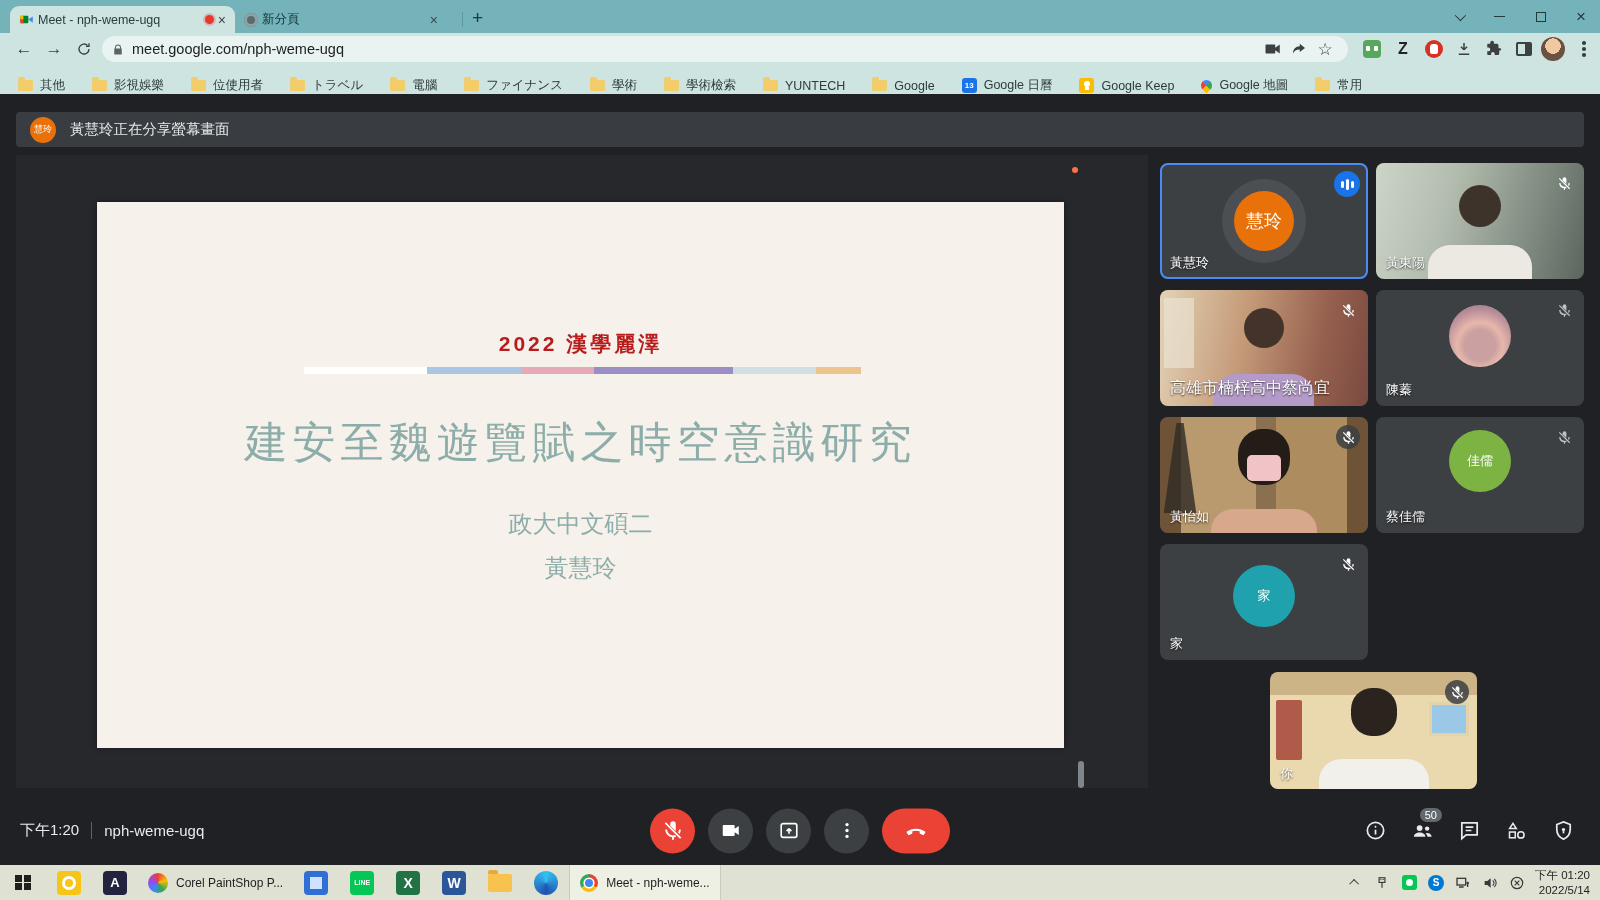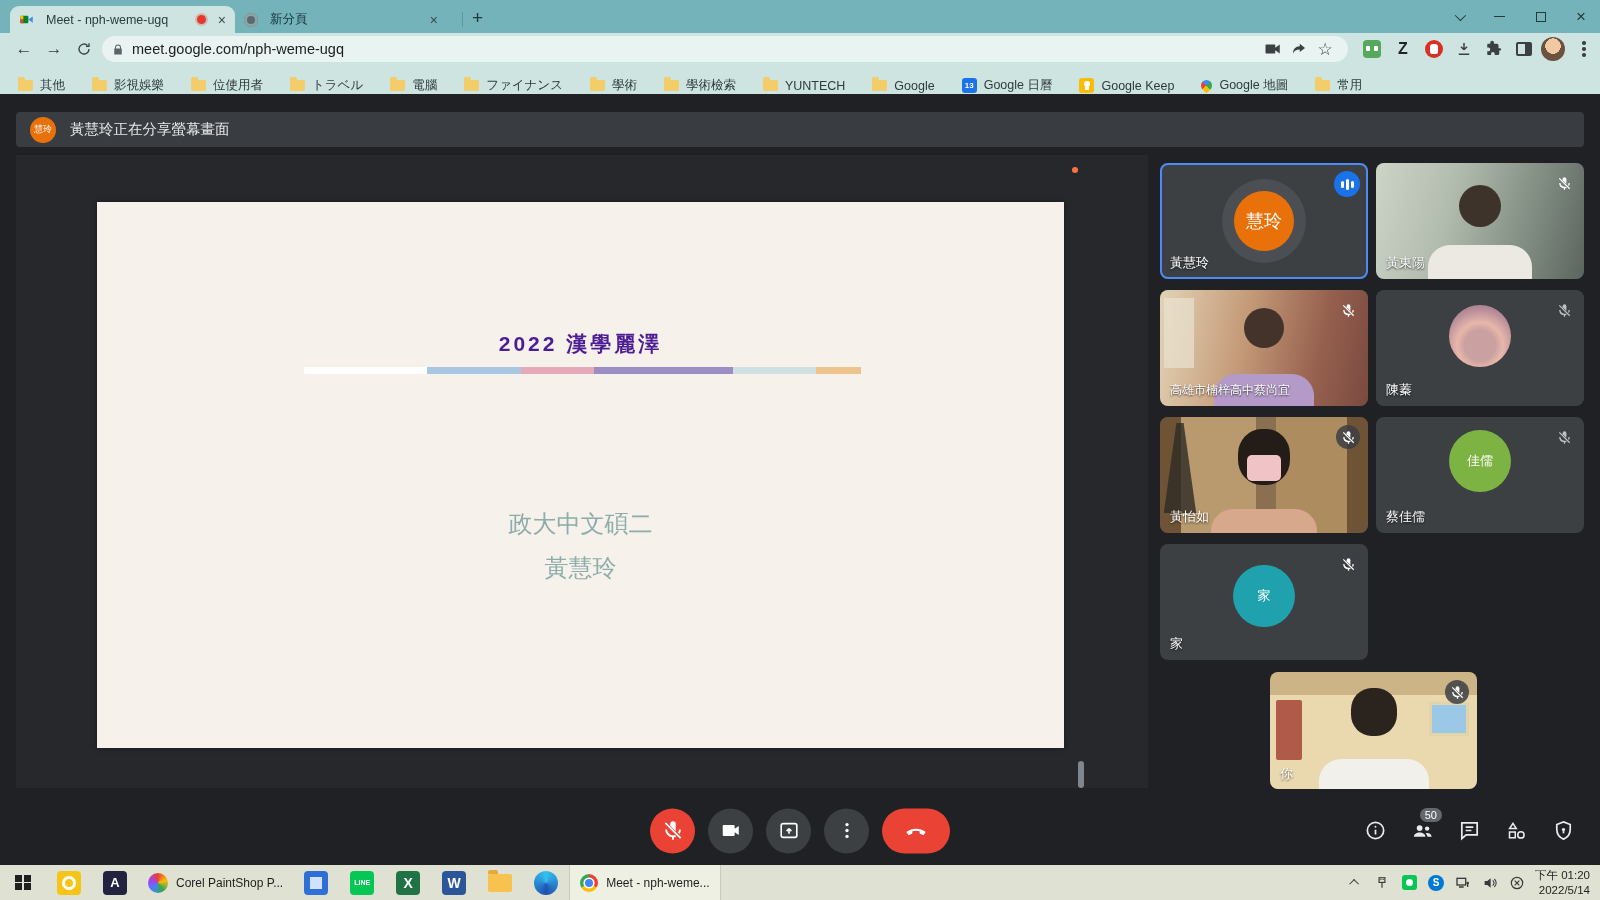--- a/index.html
+++ b/index.html
@@ -1,21 +1,21 @@
 <!DOCTYPE html>
 <html><head>
 <meta charset="utf-8">
 <style>
   *{box-sizing:border-box;margin:0;padding:0;font-family:"Liberation Sans","DejaVu Sans",sans-serif;}
   html,body{width:1600px;height:900px;overflow:hidden;background:#202124;}
   #screen{position:relative;width:1600px;height:900px;}
 
   
   #tabstrip{position:absolute;left:0;top:0;width:1600px;height:33px;background:#73b3b9;}
-  .tab{position:absolute;top:6px;height:27px;display:flex;align-items:center;padding:0 9px;gap:12px;font-size:12.5px;color:#15333a;}
+  .tab{position:absolute;top:6px;height:27px;display:flex;align-items:center;padding:0 9px;gap:4px;font-size:12.5px;color:#15333a;}
   .tab.active{background:#cde4e1;border-radius:9px 9px 0 0;color:#273d40;}
   .tab .close{font-size:14px;color:#3c4a4c;line-height:1;}
   .favicon-dot{width:14px;height:14px;border-radius:50%;background:#5c6a6c;box-shadow:inset 0 0 0 3px #8ba4a6;}
   .rec-dot{width:9px;height:9px;border-radius:50%;background:#e5392e;box-shadow:0 0 0 2px rgba(229,57,46,.25);}
   .tab-divider{position:absolute;top:12px;width:1px;height:15px;background:#5b9aa0;}
   .newtab{position:absolute;top:7px;font-size:19px;color:#1e3a3e;font-weight:400;}
   .winctl{position:absolute;top:0;height:33px;width:34px;display:flex;align-items:center;justify-content:center;color:#263a3c;font-size:14px;}
   .chev{width:8px;height:8px;border-right:1.6px solid #263a3c;border-bottom:1.6px solid #263a3c;transform:rotate(45deg) translateY(-2px);}
   .minbar{width:11px;height:1.6px;background:#263a3c;}
   .maxbox{width:10px;height:10px;border:1.6px solid #263a3c;}
@@ -49,21 +49,21 @@
   .pinico{width:11px;height:11px;background:conic-gradient(#4285f4 0 25%,#34a853 25% 50%,#fbbc04 50% 75%,#ea4335 75%);border-radius:50% 50% 50% 0;transform:rotate(-45deg);}
 
   
   #meet{position:absolute;left:0;top:94px;width:1600px;height:771px;background:#202124;}
   #banner{position:absolute;left:16px;top:18px;width:1568px;height:35px;background:#393c40;border-radius:4px;display:flex;align-items:center;padding:0 14px;gap:14px;}
   #banner .bavatar{width:26px;height:26px;border-radius:50%;color:#fff;font-size:9px;display:flex;align-items:center;justify-content:center;}
   #banner .bmsg{font-size:14.5px;color:#e6e8ea;}
 
   #stage{position:absolute;left:16px;top:61px;width:1132px;height:633px;background:#27282c;}
   #slide{position:absolute;left:81px;top:47px;width:967px;height:546px;background:#f6f1eb;box-shadow:0 0 6px rgba(0,0,0,.35);}
-  .eyebrow{position:absolute;left:0;top:128px;width:100%;text-align:center;font-size:21px;font-weight:600;letter-spacing:3px;color:#4c1d95;}
+  .eyebrow{position:absolute;left:0;top:128px;width:100%;text-align:center;font-size:21px;font-weight:600;letter-spacing:3px;color:#b91c1c;}
   #stripe{position:absolute;left:207px;top:165px;width:557px;height:7px;display:flex;}
   #stripe span{height:100%;}
   .slide-title{position:absolute;left:0;top:212px;width:100%;text-align:center;font-size:43px;letter-spacing:5px;color:#8cada9;font-family:"Liberation Serif","DejaVu Serif",serif;}
   .slide-sub{position:absolute;left:0;width:100%;text-align:center;font-size:24px;color:#8cada9;}
   #stage .share-dot{position:absolute;left:1056px;top:12px;width:6px;height:6px;border-radius:50%;background:#ff7043;}
   #stage .scroll-thumb{position:absolute;left:1062px;top:606px;width:6px;height:27px;border-radius:3px;background:#80868b;}
 
   
   #tiles{position:absolute;left:1160px;top:69px;width:424px;height:497px;}
   .tile{position:absolute;width:208px;height:116px;background:#3c4043;border-radius:8px;overflow:hidden;}
@@ -312,20 +312,21 @@
       <div id="slide">
         <div class="eyebrow">2022 漢學麗澤</div>
         <div id="stripe">
           <span style="width: 22%; background-color: rgb(255, 255, 255);"></span>
           <span style="width: 17%; background-color: rgb(169, 198, 227);"></span>
           <span style="width: 13%; background-color: rgb(229, 169, 184);"></span>
           <span style="width: 25%; background-color: rgb(155, 142, 196);"></span>
           <span style="width: 15%; background-color: rgb(207, 224, 226);"></span>
           <span style="width: 8%; background-color: rgb(238, 196, 142);"></span>
         </div>
+        <div class="slide-title">建安至魏遊覽賦之時空意識研究</div>
         <div class="slide-sub" style="top:306px;">政大中文碩二</div>
         <div class="slide-sub" style="top:350px;">黃慧玲</div>
       </div>
       <div class="share-dot"></div>
       <div class="scroll-thumb"></div>
     </div>
 
     <div id="tiles">
 
       <div class="tile c0 r0 speaking">
@@ -361,21 +362,21 @@
           <div class="p-head" style="top:18px;width:40px;height:40px;background:#43332a;"></div>
           <div class="p-shirt" style="width:100px;height:38px;background:#b49ac8;"></div>
         </div>
         <div class="micoff">
           <svg viewBox="0 0 24 24" fill="#fff">
               <path d="M12 2a3 3 0 0 1 3 3v6c0 .5-.1 1-.4 1.5L9 6.9V5a3 3 0 0 1 3-3z"></path>
               <path d="M18.5 11a6.5 6.5 0 0 1-.9 3.3l1.5 1.5A8.5 8.5 0 0 0 20.5 11zM5.5 11h-2a8.5 8.5 0 0 0 7.5 8.4V22h2v-2.6c1-.1 1.9-.4 2.7-.8l-1.6-1.6A6.5 6.5 0 0 1 5.5 11z"></path>
               <path d="M3 4.3 4.3 3 21 19.7 19.7 21z"></path>
             </svg>
         </div>
-        <div class="pname" style="font-size:12px;">高雄市楠梓高中蔡尚宜</div>
+        <div class="pname" style="font-size:16px;">高雄市楠梓高中蔡尚宜</div>
       </div>
 
       <div class="tile c1 r1">
         <div class="photo-av"></div>
         <div class="micoff">
           <svg viewBox="0 0 24 24" fill="#bdc1c6">
               <path d="M12 2a3 3 0 0 1 3 3v6c0 .5-.1 1-.4 1.5L9 6.9V5a3 3 0 0 1 3-3z"></path>
               <path d="M18.5 11a6.5 6.5 0 0 1-.9 3.3l1.5 1.5A8.5 8.5 0 0 0 20.5 11zM5.5 11h-2a8.5 8.5 0 0 0 7.5 8.4V22h2v-2.6c1-.1 1.9-.4 2.7-.8l-1.6-1.6A6.5 6.5 0 0 1 5.5 11z"></path>
               <path d="M3 4.3 4.3 3 21 19.7 19.7 21z"></path>
             </svg>
@@ -438,20 +439,25 @@
         <svg viewBox="0 0 24 24" fill="#fff">
             <path d="M12 2a3 3 0 0 1 3 3v6c0 .5-.1 1-.4 1.5L9 6.9V5a3 3 0 0 1 3-3z"></path>
             <path d="M18.5 11a6.5 6.5 0 0 1-.9 3.3l1.5 1.5A8.5 8.5 0 0 0 20.5 11zM5.5 11h-2a8.5 8.5 0 0 0 7.5 8.4V22h2v-2.6c1-.1 1.9-.4 2.7-.8l-1.6-1.6A6.5 6.5 0 0 1 5.5 11z"></path>
             <path d="M3 4.3 4.3 3 21 19.7 19.7 21z"></path>
           </svg>
       </div>
       <div class="pname">你</div>
     </div>
 
     <div id="controlbar">
+      <div id="meetinfo">
+        <span>下午1:20</span>
+        <span class="vdiv"></span>
+        <span>nph-weme-ugq</span>
+      </div>
       <div id="ctlbtns">
         <div class="cbtn red">
           <svg viewBox="0 0 24 24" fill="#fff">
               <path d="M12 2a3 3 0 0 1 3 3v6c0 .5-.1 1-.4 1.5L9 6.9V5a3 3 0 0 1 3-3z"></path>
               <path d="M18.5 11a6.5 6.5 0 0 1-.9 3.3l1.5 1.5A8.5 8.5 0 0 0 20.5 11zM5.5 11h-2a8.5 8.5 0 0 0 7.5 8.4V22h2v-2.6c1-.1 1.9-.4 2.7-.8l-1.6-1.6A6.5 6.5 0 0 1 5.5 11z"></path>
               <path d="M3 4.3 4.3 3 21 19.7 19.7 21z"></path>
             </svg>
         </div>
         <div class="cbtn">
           <svg viewBox="0 0 24 24" fill="#fff">

